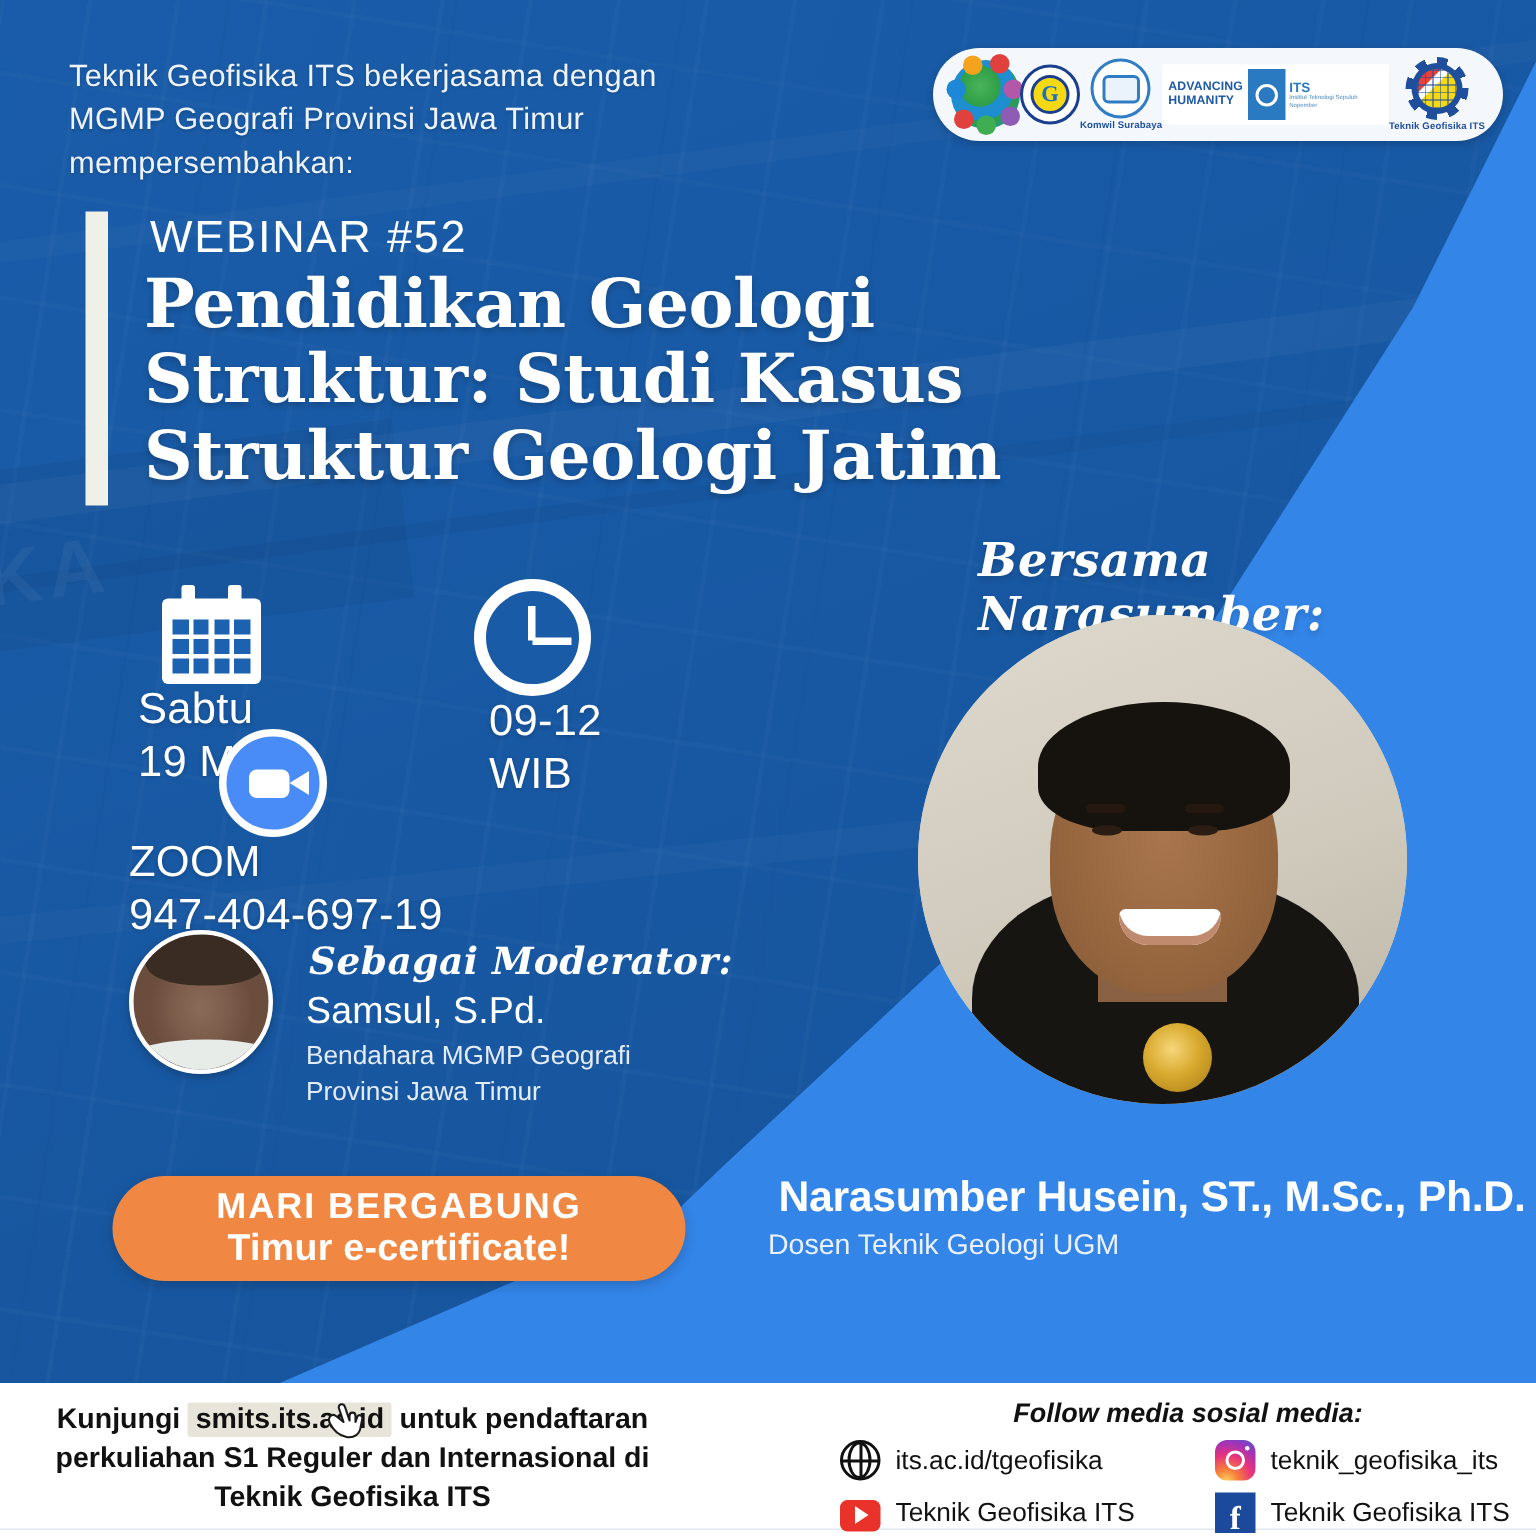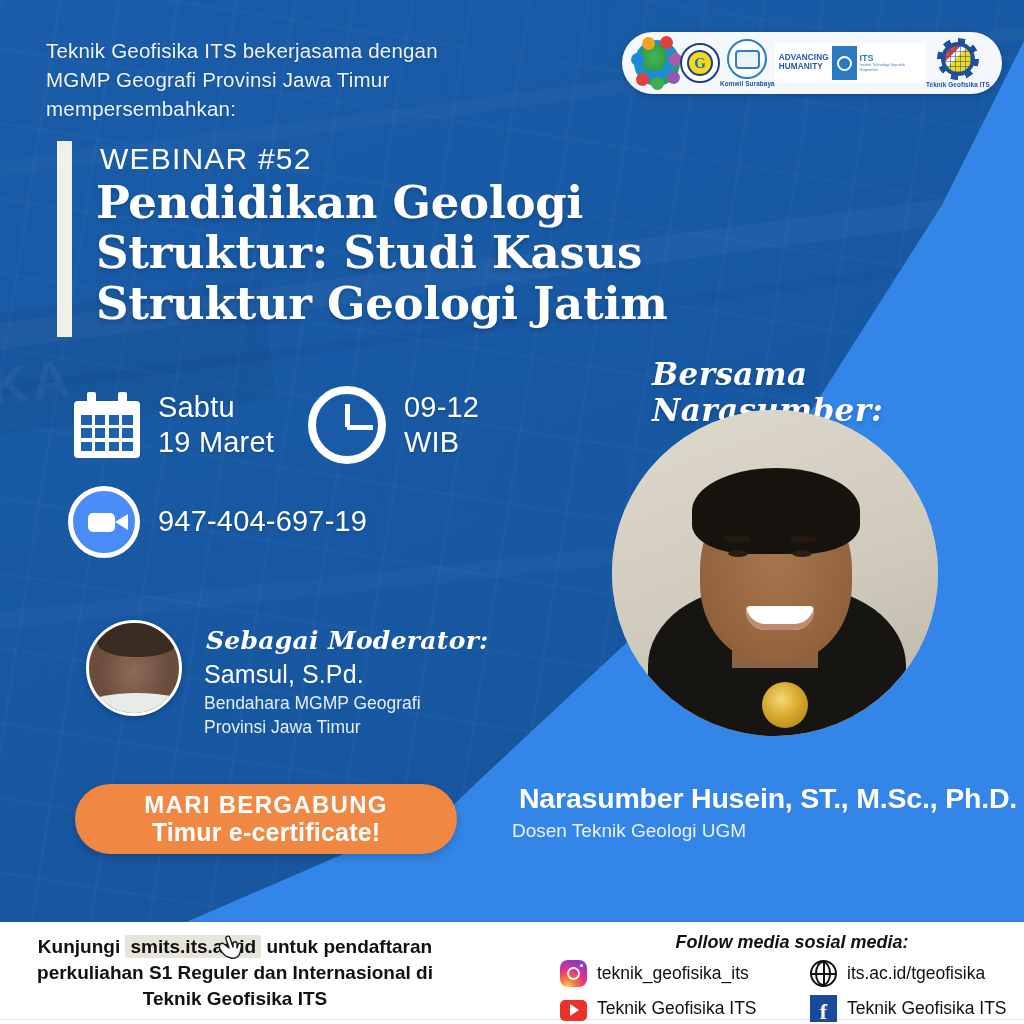--- a/index.html
+++ b/index.html
@@ -159,21 +159,21 @@
     position:absolute; left:96px; top:178px; width:720px;
     color:#ffffff;
     font-family:"DejaVu Serif", "Liberation Serif", serif;
     font-weight:700; font-size:45px; line-height:1.12;
     letter-spacing:-.3px;
     text-shadow:0 2px 4px rgba(0,0,0,.22);
   }
 
   
   .info { position:absolute; }
-  .info-row { display:flex; align-items:center; }
+  .info-row { display:flex; align-items:center;flex-direction:column; }
 
   
   .ico-cal { width:66px; height:66px; position:relative; }
   .ico-cal .body { position:absolute; left:0; top:9px; width:66px; height:57px;
       background:#ffffff; border-radius:4px; }
   .ico-cal .tab { position:absolute; width:9px; height:17px; background:#ffffff;
       border-radius:2px; top:0; }
   .ico-cal .tab.t1{ left:13px;} .ico-cal .tab.t2{ left:44px;}
   .ico-cal .grid { position:absolute; left:7px; top:23px; width:52px; height:36px;
       display:grid; grid-template-columns:repeat(4,1fr); grid-template-rows:repeat(3,1fr);
@@ -454,20 +454,21 @@
       <div>09-12</div>
       <div>WIB</div>
     </div>
   </div>
 
   <div class="info info-row" style="left:68px; top:486px;">
     <div class="ico-zoom">
       <div class="cam"></div>
     </div>
     <div class="info-txt">
+      <div>ZOOM</div>
       <div>947-404-697-19</div>
     </div>
   </div>
 
   <div class="mod-photo">
     <div class="hair"></div>
       <div class="shirt"></div>
   </div>
   <div class="mod-script">Sebagai Moderator:</div>
   <div class="mod-name">Samsul, S.Pd.</div>
@@ -514,35 +515,35 @@
       </div>
       <div>perkuliahan S1 Reguler dan Internasional di</div>
       <div>Teknik Geofisika ITS</div>
     </div>
 
     <div class="foot-right">
       <div class="foot-title">Follow media sosial media:</div>
       <div class="soc-grid">
 
         <div class="soc">
+          <div class="ic ic-globe">
+              <i></i>
+            </div>
+          <span>its.ac.id/tgeofisika</span>
+        </div>
+
+        <div class="soc">
           <div class="ic ic-ig">
               <i></i>
               <b></b>
             </div>
           <span>teknik_geofisika_its</span>
         </div>
 
         <div class="soc">
-          <div class="ic ic-globe">
-              <i></i>
-            </div>
-          <span>its.ac.id/tgeofisika</span>
-        </div>
-
-        <div class="soc">
           <div class="ic ic-yt"></div>
           <span>Teknik Geofisika ITS</span>
         </div>
 
         <div class="soc">
           <div class="ic ic-fb">f</div>
           <span>Teknik Geofisika ITS</span>
         </div>
 
       </div>

